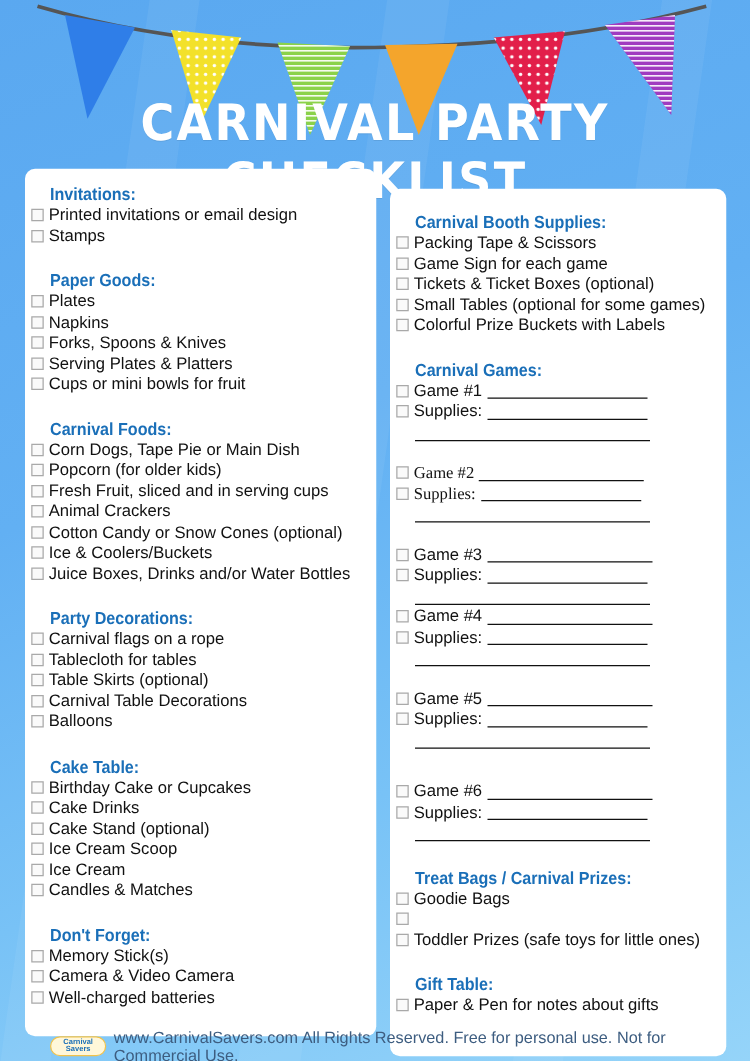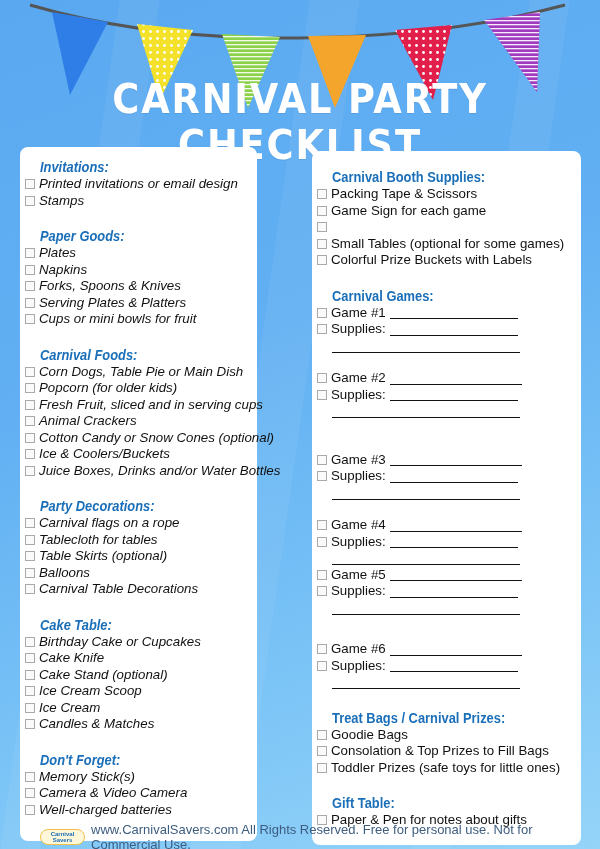--- a/index.html
+++ b/index.html
@@ -14,21 +14,21 @@
     position: absolute; left: 0; top: 76px; width: 600px; text-align: center;
     font-family: "DejaVu Sans", sans-serif; font-weight: bold; font-size: 40px;
     letter-spacing: 2px; color: #ffffff;
     text-shadow: 0 1px 0 rgba(0,0,0,0.08);
     transform: scaleX(0.92);
   }
   .card {
     position: absolute; background: #ffffff; border-radius: 8px;
     box-sizing: border-box;
   }
-  .card.left { left: 20px; top: 147px; width: 237px; height: 694px; font-style: italic; }
+  .card.left { left: 20px; top: 135px; width: 281px; height: 694px; }
   .card.right { left: 312px; top: 151px; width: 269px; height: 694px; }
   .section { position: relative; }
   .sec-head {
     font-family: "Liberation Sans", sans-serif; font-weight: bold;
     color: #1a6fb8; font-size: 14px; margin-left: 20px; height: 18px; line-height: 18px;
     transform: scaleX(0.92); transform-origin: left center;
   }
   .item {
     display: flex; align-items: center; height: 16.5px; font-size: 13.3px; color: #111;
     line-height: 16.5px; white-space: nowrap; margin-left: 5px;
@@ -123,21 +123,21 @@
       </div>
       <div class="item">
         <span class="box"></span>
         <span>Cups or mini bowls for fruit</span>
       </div>
     </div>
     <div class="section">
       <div class="sec-head" style="margin-top: 18px;">Carnival Foods:</div>
       <div class="item">
         <span class="box"></span>
-        <span>Corn Dogs, Table Pie or Main Dish</span>
+        <span>Corn Dogs, Tape Pie or Main Dish</span>
       </div>
       <div class="item">
         <span class="box"></span>
         <span>Popcorn (for older kids)</span>
       </div>
       <div class="item">
         <span class="box"></span>
         <span>Fresh Fruit, sliced and in serving cups</span>
       </div>
       <div class="item">
@@ -166,36 +166,36 @@
       <div class="item">
         <span class="box"></span>
         <span>Tablecloth for tables</span>
       </div>
       <div class="item">
         <span class="box"></span>
         <span>Table Skirts (optional)</span>
       </div>
       <div class="item">
         <span class="box"></span>
+        <span>Carnival Table Decorations</span>
+      </div>
+      <div class="item">
+        <span class="box"></span>
         <span>Balloons</span>
       </div>
-      <div class="item">
-        <span class="box"></span>
-        <span>Carnival Table Decorations</span>
-      </div>
     </div>
     <div class="section">
       <div class="sec-head" style="margin-top: 18px;">Cake Table:</div>
       <div class="item">
         <span class="box"></span>
         <span>Birthday Cake or Cupcakes</span>
       </div>
       <div class="item">
         <span class="box"></span>
-        <span>Cake Knife</span>
+        <span>Cake Drinks</span>
       </div>
       <div class="item">
         <span class="box"></span>
         <span>Cake Stand (optional)</span>
       </div>
       <div class="item">
         <span class="box"></span>
         <span>Ice Cream Scoop</span>
       </div>
       <div class="item">
@@ -229,20 +229,21 @@
       <div class="item">
         <span class="box"></span>
         <span>Packing Tape &amp; Scissors</span>
       </div>
       <div class="item">
         <span class="box"></span>
         <span>Game Sign for each game</span>
       </div>
       <div class="item">
         <span class="box"></span>
+        <span>Tickets &amp; Ticket Boxes (optional)</span>
       </div>
       <div class="item">
         <span class="box"></span>
         <span>Small Tables (optional for some games)</span>
       </div>
       <div class="item">
         <span class="box"></span>
         <span>Colorful Prize Buckets with Labels</span>
       </div>
     </div>
@@ -256,68 +257,68 @@
         </div>
         <div class="item">
           <span class="box"></span>
           <span>Supplies:</span>
           <span class="line" style="width: 128px;"></span>
         </div>
         <div class="cont-line">
           <span></span>
         </div>
       </div>
+      <div style="margin-top: 16px; font-family: Liberation Serif, serif;">
+        <div class="item">
+          <span class="box"></span>
+          <span>Game #2</span>
+          <span class="line" style="width: 132px;"></span>
+        </div>
+        <div class="item">
+          <span class="box"></span>
+          <span>Supplies:</span>
+          <span class="line" style="width: 128px;"></span>
+        </div>
+        <div class="cont-line">
+          <span></span>
+        </div>
+      </div>
       <div style="margin-top: 16px;">
         <div class="item">
           <span class="box"></span>
-          <span>Game #2</span>
-          <span class="line" style="width: 132px;"></span>
-        </div>
-        <div class="item">
-          <span class="box"></span>
-          <span>Supplies:</span>
-          <span class="line" style="width: 128px;"></span>
-        </div>
-        <div class="cont-line">
-          <span></span>
-        </div>
-      </div>
-      <div style="margin-top: 32px;">
-        <div class="item">
-          <span class="box"></span>
           <span>Game #3</span>
           <span class="line" style="width: 132px;"></span>
         </div>
         <div class="item">
           <span class="box"></span>
           <span>Supplies:</span>
           <span class="line" style="width: 128px;"></span>
         </div>
         <div class="cont-line">
           <span></span>
         </div>
       </div>
+      <div style="margin-top: 0;">
+        <div class="item">
+          <span class="box"></span>
+          <span>Game #4</span>
+          <span class="line" style="width: 132px;"></span>
+        </div>
+        <div class="item">
+          <span class="box"></span>
+          <span>Supplies:</span>
+          <span class="line" style="width: 128px;"></span>
+        </div>
+        <div class="cont-line">
+          <span></span>
+        </div>
+      </div>
       <div style="margin-top: 16px;">
         <div class="item">
           <span class="box"></span>
-          <span>Game #4</span>
-          <span class="line" style="width: 132px;"></span>
-        </div>
-        <div class="item">
-          <span class="box"></span>
-          <span>Supplies:</span>
-          <span class="line" style="width: 128px;"></span>
-        </div>
-        <div class="cont-line">
-          <span></span>
-        </div>
-      </div>
-      <div style="margin-top: 0;">
-        <div class="item">
-          <span class="box"></span>
           <span>Game #5</span>
           <span class="line" style="width: 132px;"></span>
         </div>
         <div class="item">
           <span class="box"></span>
           <span>Supplies:</span>
           <span class="line" style="width: 128px;"></span>
         </div>
         <div class="cont-line">
           <span></span>
@@ -340,21 +341,20 @@
       </div>
     </div>
     <div class="section">
       <div class="sec-head" style="margin-top: 18px;">Treat Bags / Carnival Prizes:</div>
       <div class="item">
         <span class="box"></span>
         <span>Goodie Bags</span>
       </div>
       <div class="item">
         <span class="box"></span>
-        <span>Consolation &amp; Top Prizes to Fill Bags</span>
       </div>
       <div class="item">
         <span class="box"></span>
         <span>Toddler Prizes (safe toys for little ones)</span>
       </div>
     </div>
     <div class="section">
       <div class="sec-head" style="margin-top: 18px;">Gift Table:</div>
       <div class="item">
         <span class="box"></span>

